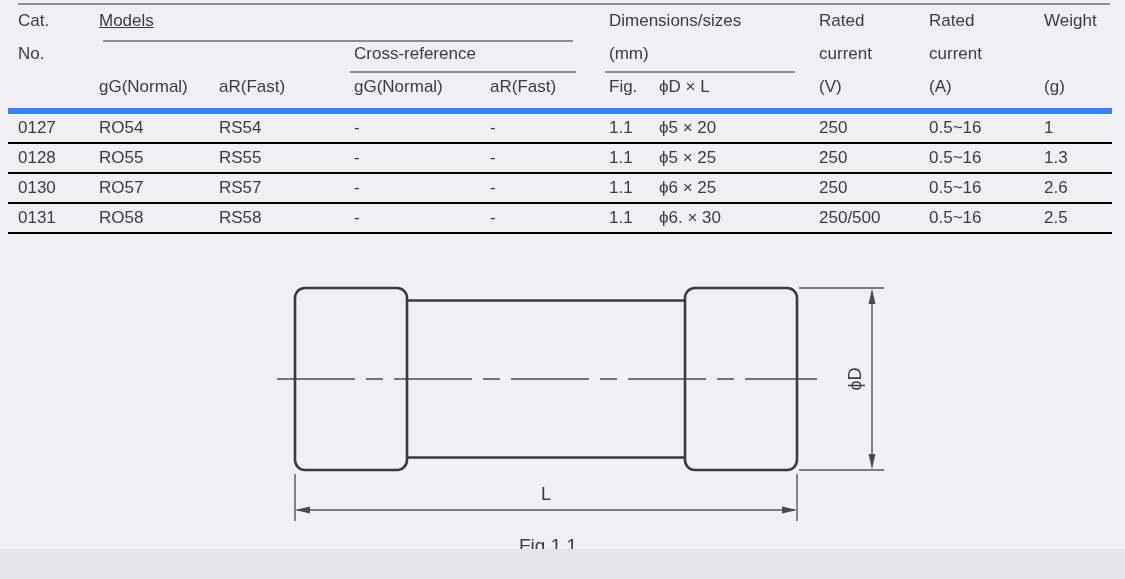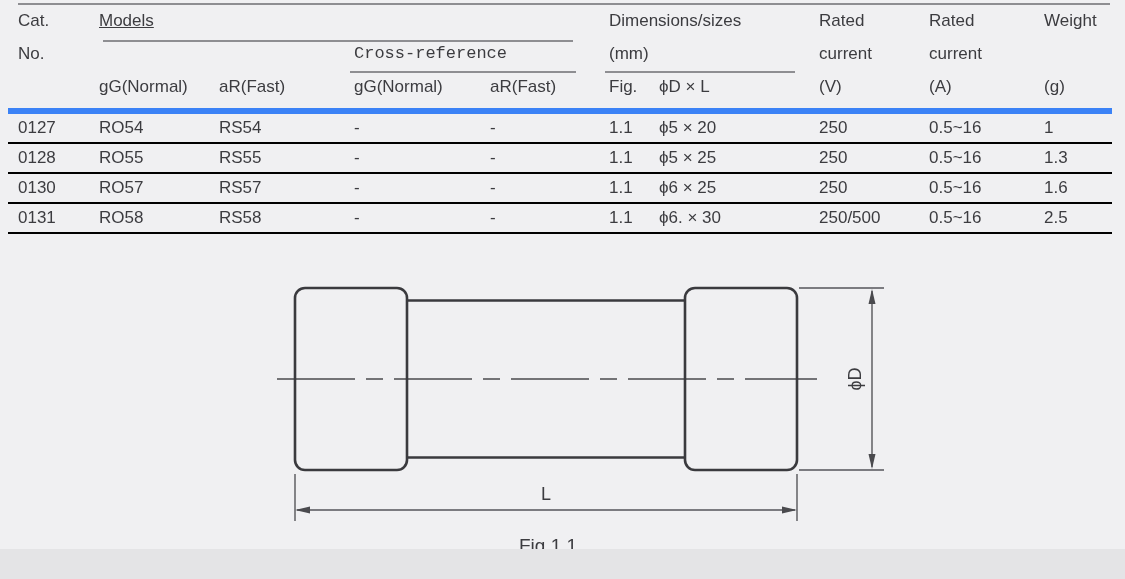--- a/index.html
+++ b/index.html
@@ -17,21 +17,21 @@
     padding:0 0 0 4px;text-align:left;font-weight:normal;
     font-size:17px;color:#3c3c40;white-space:nowrap;overflow:visible;
   }
   .spec .cat-col{padding-left:10px;}
   .row-a th{height:31px;vertical-align:top;padding-top:7px;}
   .row-b th{height:29px;vertical-align:top;padding-top:2px;}
   .row-c th{height:31px;vertical-align:top;padding-top:4px;border-bottom:6px solid #3b82f6;}
   .data-row td{height:28px;vertical-align:middle;border-bottom:2px solid #000000;}
   .ul{background-repeat:no-repeat;background-image:linear-gradient(#8e8e92,#8e8e92);}
   .ul-models{background-position:8px bottom;background-size:calc(100% - 40px) 2px;text-decoration:underline;}
-  .ul-cross{background-position:0 bottom;background-size:calc(100% - 29px) 2px;font-family:Liberation Mono, monospace;}
+  .ul-cross{background-position:0 bottom;background-size:calc(100% - 29px) 2px;}
   .ul-mm{background-position:0 bottom;background-size:calc(100% - 20px) 2px;margin-top:8px;}
   
   #fuse-figure{position:absolute;left:0;top:270px;}
   .part{fill:none;stroke:#3a3a3e;stroke-width:2.6px;}
   .dim{stroke:#55555a;stroke-width:1.4px;fill:none;}
   .cline{stroke:#4a4a4e;stroke-width:1.6px;fill:none;}
   .arrow{fill:#4a4a4e;stroke:none;}
   .figtext{font-family:"Liberation Sans",sans-serif;font-size:18px;fill:#3c3c40;}
   .captext{font-family:"Liberation Sans",sans-serif;font-size:19px;fill:#3c3c40;}
 </style>
@@ -113,21 +113,21 @@
     <tr class="data-row">
       <td class="cat-col">0130</td>
       <td>RO57</td>
       <td>RS57</td>
       <td>-</td>
       <td>-</td>
       <td>1.1</td>
       <td>ϕ6 × 25</td>
       <td>250</td>
       <td>0.5~16</td>
-      <td>1.6</td>
+      <td>2.6</td>
     </tr>
     <tr class="data-row">
       <td class="cat-col">0131</td>
       <td>RO58</td>
       <td>RS58</td>
       <td>-</td>
       <td>-</td>
       <td>1.1</td>
       <td>ϕ6. × 30</td>
       <td>250/500</td>

